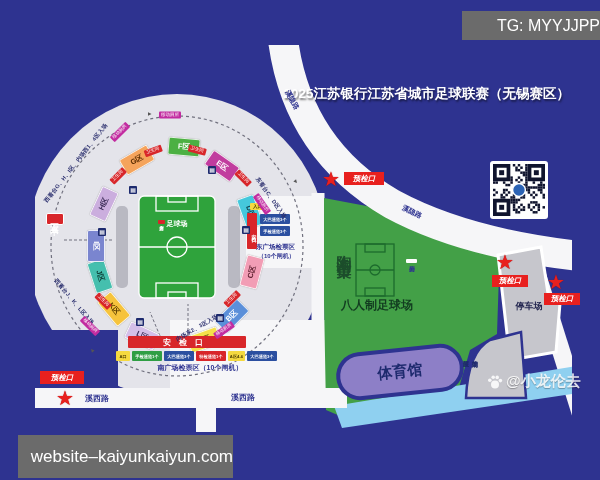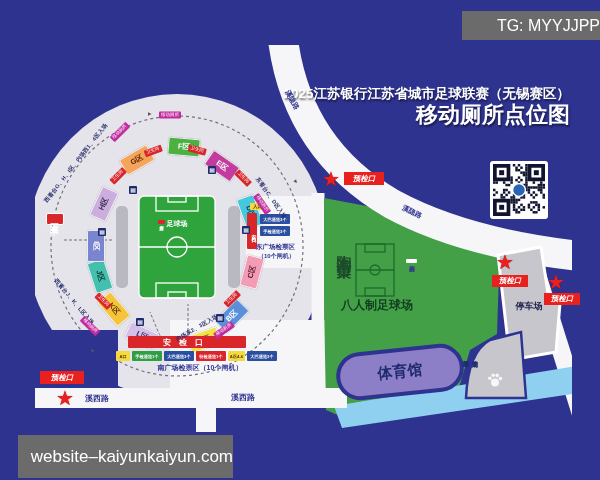--- a/index.html
+++ b/index.html
@@ -79,21 +79,20 @@
     </g>
   </svg>
 </div>
 
 <div class="abs gbox" style="left:462px;top:11px;width:138px;height:29px;font-size:16px;">
   <span>TG: MYYJJPP</span>
 </div>
 
 <div class="abs title" style="right:30px;top:86px;width:330px;">
   <div style="font-size:13.5px;">2025江苏银行江苏省城市足球联赛（无锡赛区）</div>
-  <div style="font-size:22px;">移动厕所点位图</div>
 </div>
 
 <div class="abs" style="left:490px;top:161px;width:58px;height:58px;background:#fff;border-radius:3px;padding:3px;box-sizing:border-box;">
   <svg viewBox="0 0 21 21" width="52" height="52">
     <g fill="#10142e">
       <path d="M0,0h7v7h-7z M1.5,1.5v4h4v-4z" fill-rule="evenodd"></path>
       <path d="M14,0h7v7h-7z M15.5,1.5v4h4v-4z" fill-rule="evenodd"></path>
       <path d="M0,14h7v7h-7z M1.5,15.5v4h4v-4z" fill-rule="evenodd"></path>
       <rect x="2.5" y="2.5" width="2" height="2"></rect>
         <rect x="16.5" y="2.5" width="2" height="2"></rect>
@@ -343,17 +342,18 @@
 <div class="abs" style="left:487px;top:372px;display:flex;align-items:center;gap:3px;color:rgba(255,255,255,.85);font-size:15px;font-weight:bold;text-shadow:0 1px 1px rgba(0,0,0,.3);">
   <svg width="16" height="16" viewBox="0 0 16 16">
     <g fill="rgba(255,255,255,.85)">
       <circle cx="8" cy="10.5" r="4"></circle>
         <circle cx="2.8" cy="6.2" r="1.8"></circle>
         <circle cx="6.2" cy="3.2" r="1.8"></circle>
       <circle cx="10.2" cy="3.4" r="1.8"></circle>
         <circle cx="13.4" cy="6.6" r="1.8"></circle>
     </g>
   </svg>
+  <span>@小龙伦去</span>
 </div>
 
 <div class="abs gbox" style="left:18px;top:435px;width:215px;height:43px;font-size:17px;">
   <span>website–kaiyunkaiyun.com</span>
 </div>
 
 </body></html>

